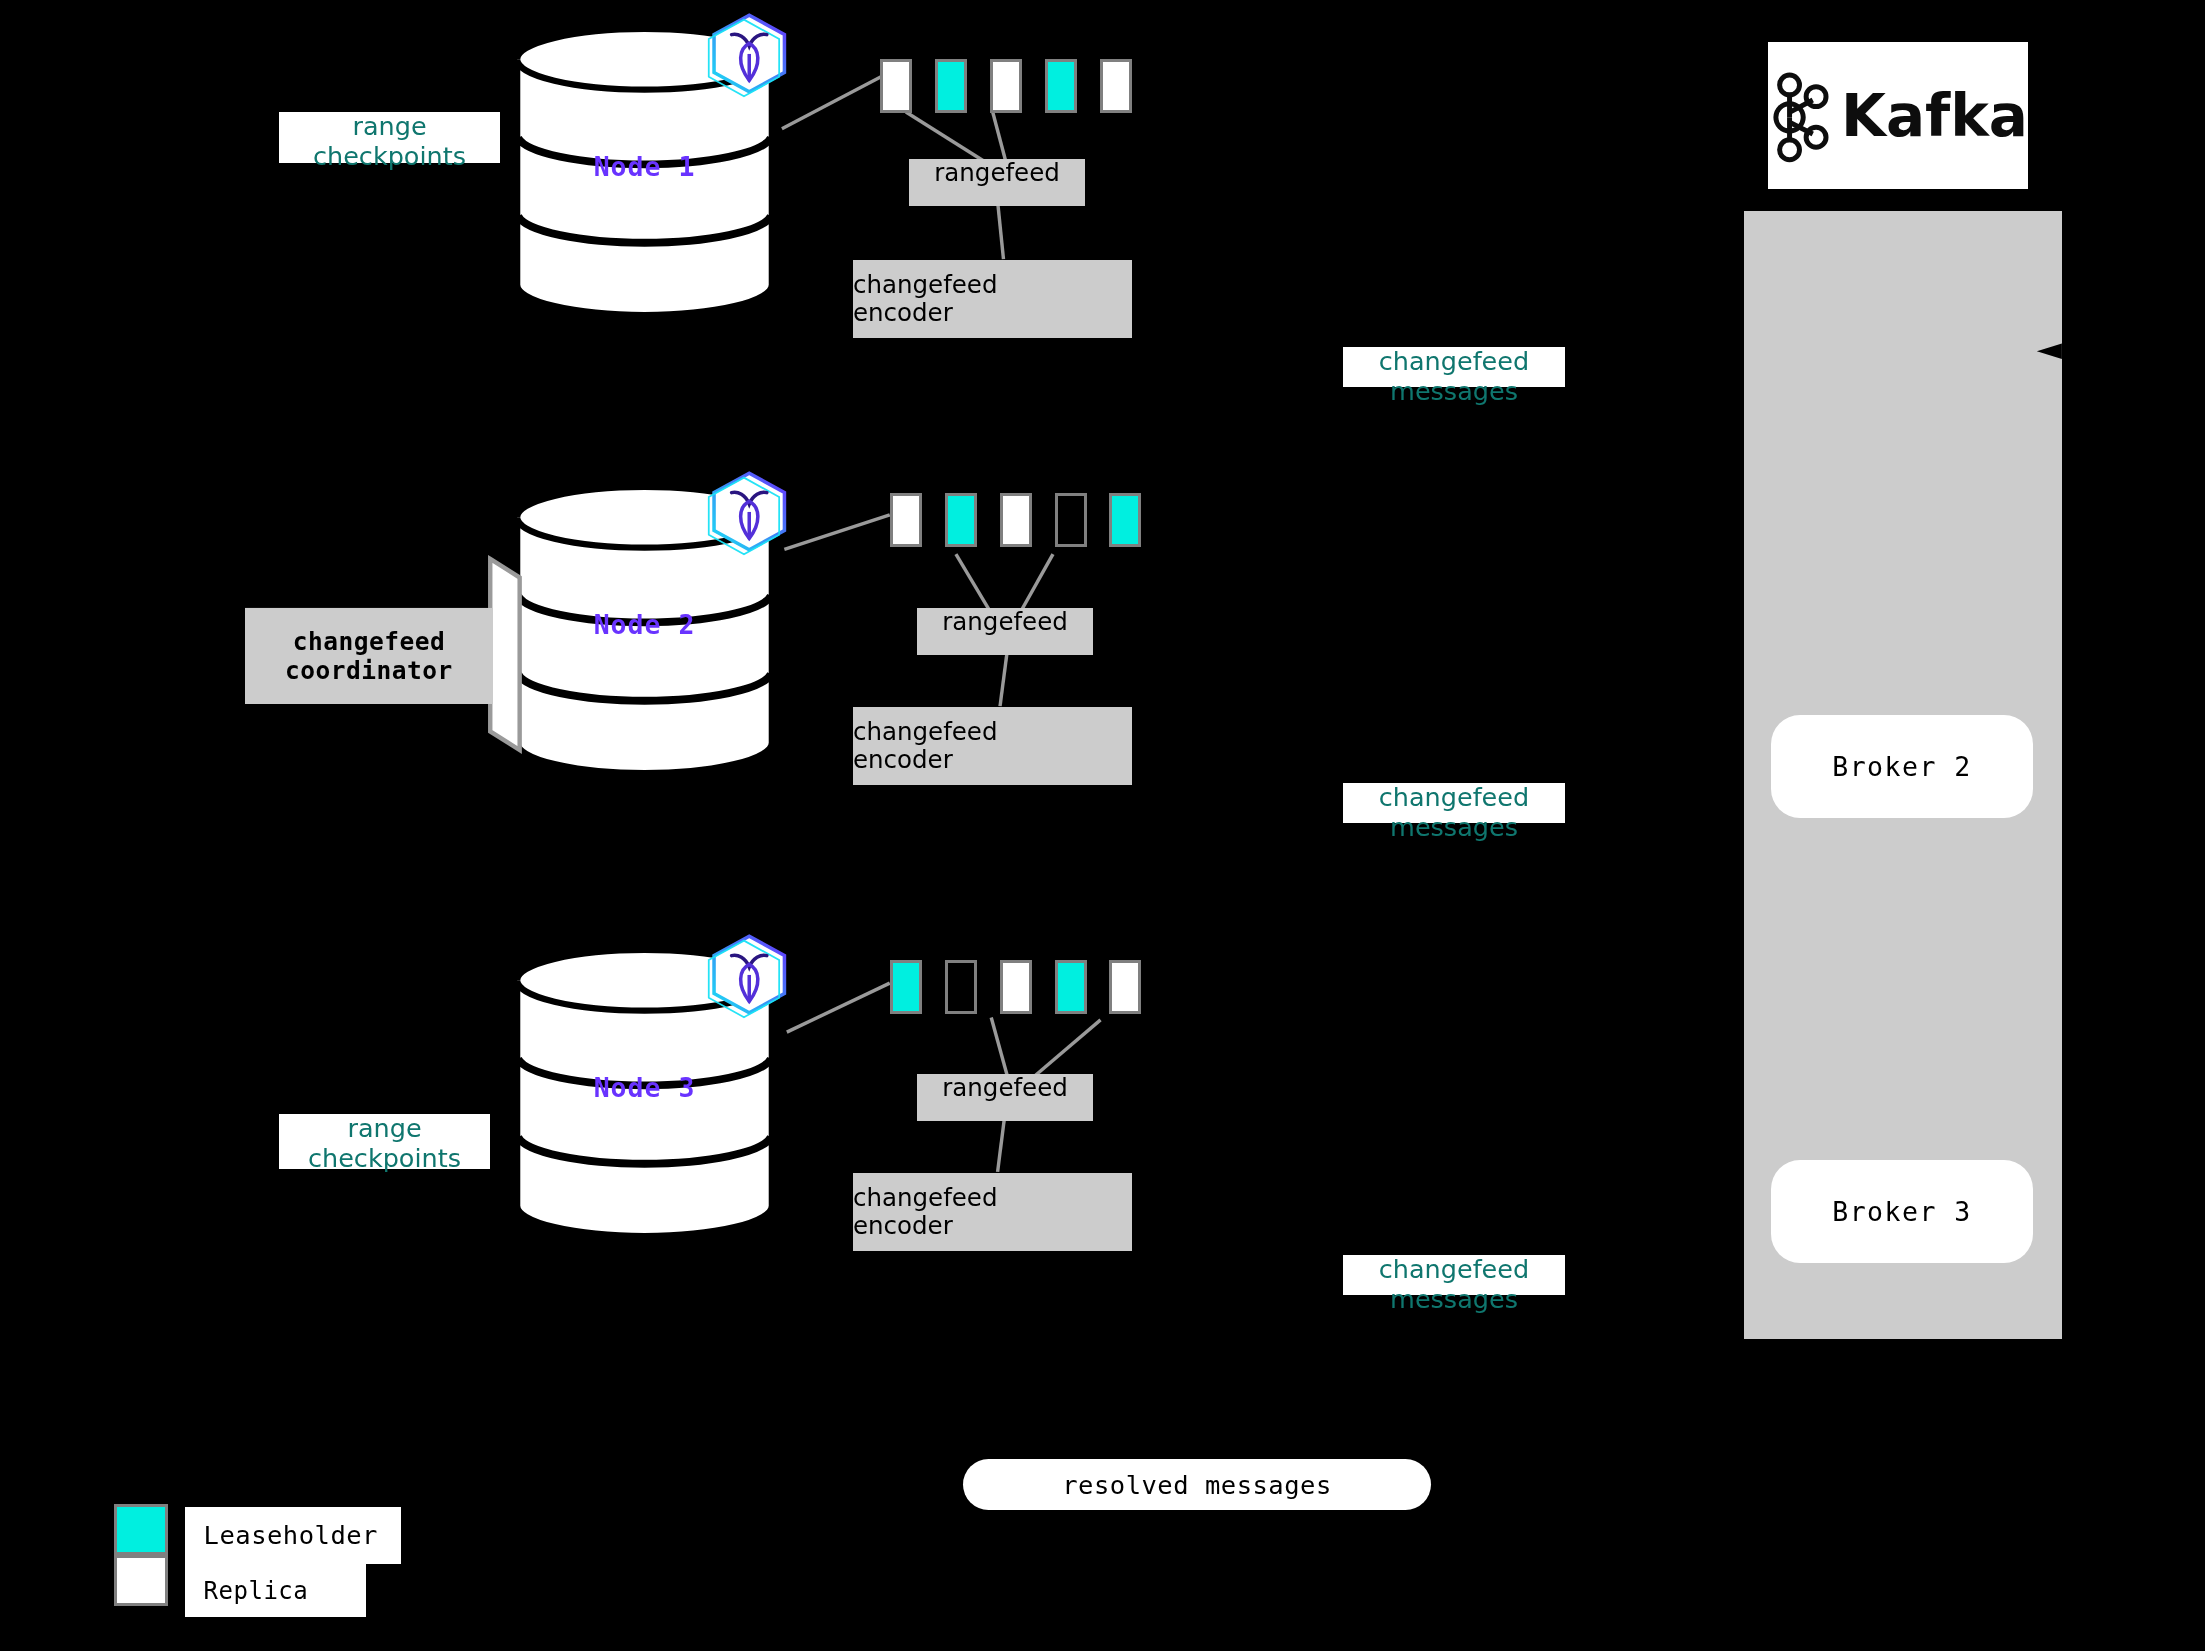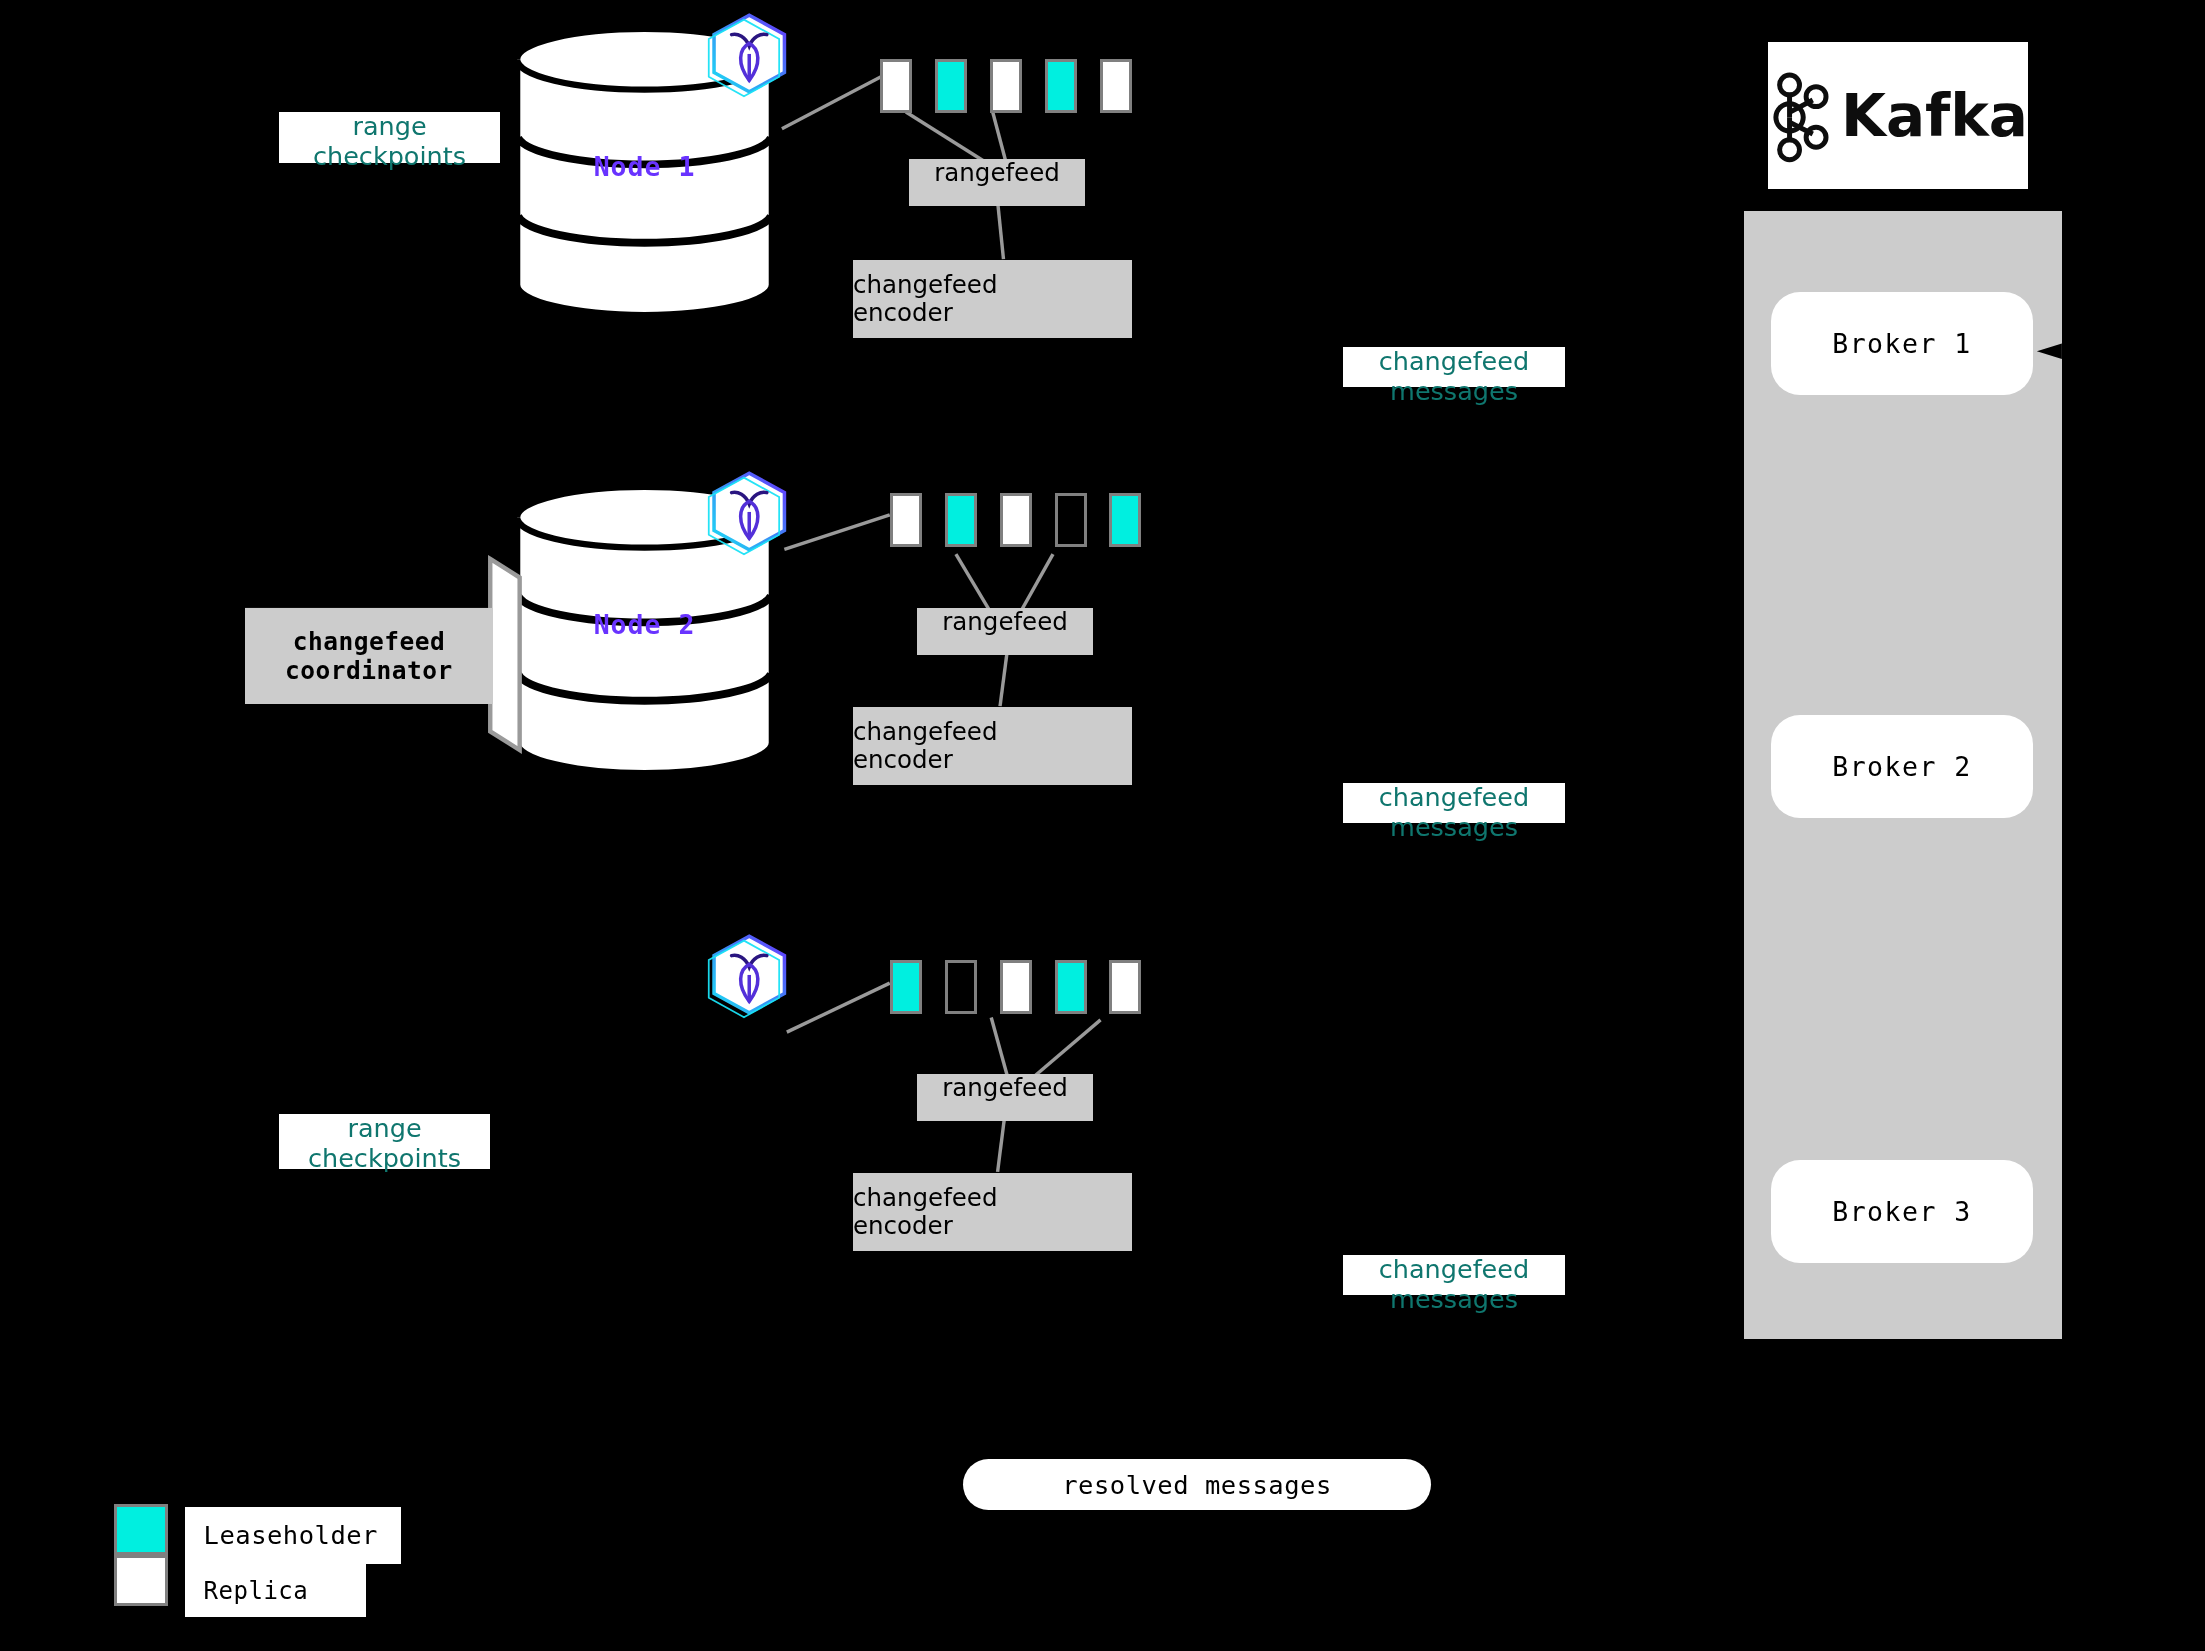--- a/index.html
+++ b/index.html
@@ -215,20 +215,29 @@
     <svg width="314" height="201" viewBox="0 0 640 410" style="position:absolute;left:0;top:0;">
       <polygon points="500,10 560,48 560,400 500,362" fill="#ffffff" stroke="#9a9a9a" stroke-width="9"></polygon>
       <rect x="0" y="110" width="505" height="195" fill="#cccccc"></rect>
     </svg>
     <div class="coord-box" style="left:0px;top:54px;width:248px;height:96px;font-size:24.5px;flex-direction:column;">
       <span>changefeed</span>
       <span>coordinator</span>
     </div>
   </div>
 
+  <div class="cyl abs" style="left:512px;top:946px;width:265px;height:294px;">
+    <svg width="265" height="294" viewBox="0 0 540 600">
+      <path d="M10 70 A260 62 0 0 1 530 70 L530 530 A260 62 0 0 1 10 530 Z" fill="#ffffff" stroke="#000000" stroke-width="13"></path>
+      <path d="M10 70 A260 62 0 0 0 530 70" fill="#ffffff" stroke="#000000" stroke-width="13"></path>
+      <path d="M12 230 A260 62 0 0 0 528 230" fill="none" stroke="#000000" stroke-width="16"></path>
+      <path d="M12 390 A260 62 0 0 0 528 390" fill="none" stroke="#000000" stroke-width="16"></path>
+    </svg>
+    <div class="cyl-label" style="top:126px;font-size:26.5px;">Node 3</div>
+  </div>
   <div class="abs" style="left:707px;top:929px;width:88px;height:91px;">
     <svg width="88" height="91" viewBox="0 0 100 103">
       <defs>
         <linearGradient id="hexg3" x1="0" y1="1" x2="1" y2="0">
           <stop offset="0" stop-color="#19E2F5"></stop>
             <stop offset="0.5" stop-color="#3B8BF5"></stop>
             <stop offset="1" stop-color="#6933FF"></stop>
         </linearGradient>
       </defs>
       <polygon points="8,73 8,30 48,8 88,30 88,73 48,95" fill="#ffffff" stroke="url(#hexg3)" stroke-width="4"></polygon>
@@ -289,23 +298,20 @@
         <circle cx="116" cy="160" r="24"></circle>
       </g>
     </svg>
     <span class="kafka-word" style="font-size:58px;">Kafka</span>
   </div>
 
   <div class="kafka-panel" style="left:1744px;top:211px;width:318px;height:1128px;"></div>
   <svg class="overlay" width="2205" height="1652" viewBox="0 0 4498 3369">
     <polygon points="4206,700 4155,716 4206,732" fill="#000000"></polygon>
   </svg>
-  <div class="broker" style="left:1771px;top:292px;width:262px;height:103px;font-size:26.5px;">
-    <span>Broker 1</span>
-  </div>
   <div class="broker" style="left:1771px;top:715px;width:262px;height:103px;font-size:26.5px;">
     <span>Broker 2</span>
   </div>
   <div class="broker" style="left:1771px;top:1160px;width:262px;height:103px;font-size:26.5px;">
     <span>Broker 3</span>
   </div>
 
   <div class="abs" style="left:114px;top:1504px;width:294px;height:108px;padding-left:15px;">
     <div class="legend-swatch" style="left:0px;top:0px;width:54px;height:51px;background:#00EFE0;"></div>
     <div class="legend-swatch" style="left:0px;top:51px;width:54px;height:51px;background:#ffffff;"></div>

